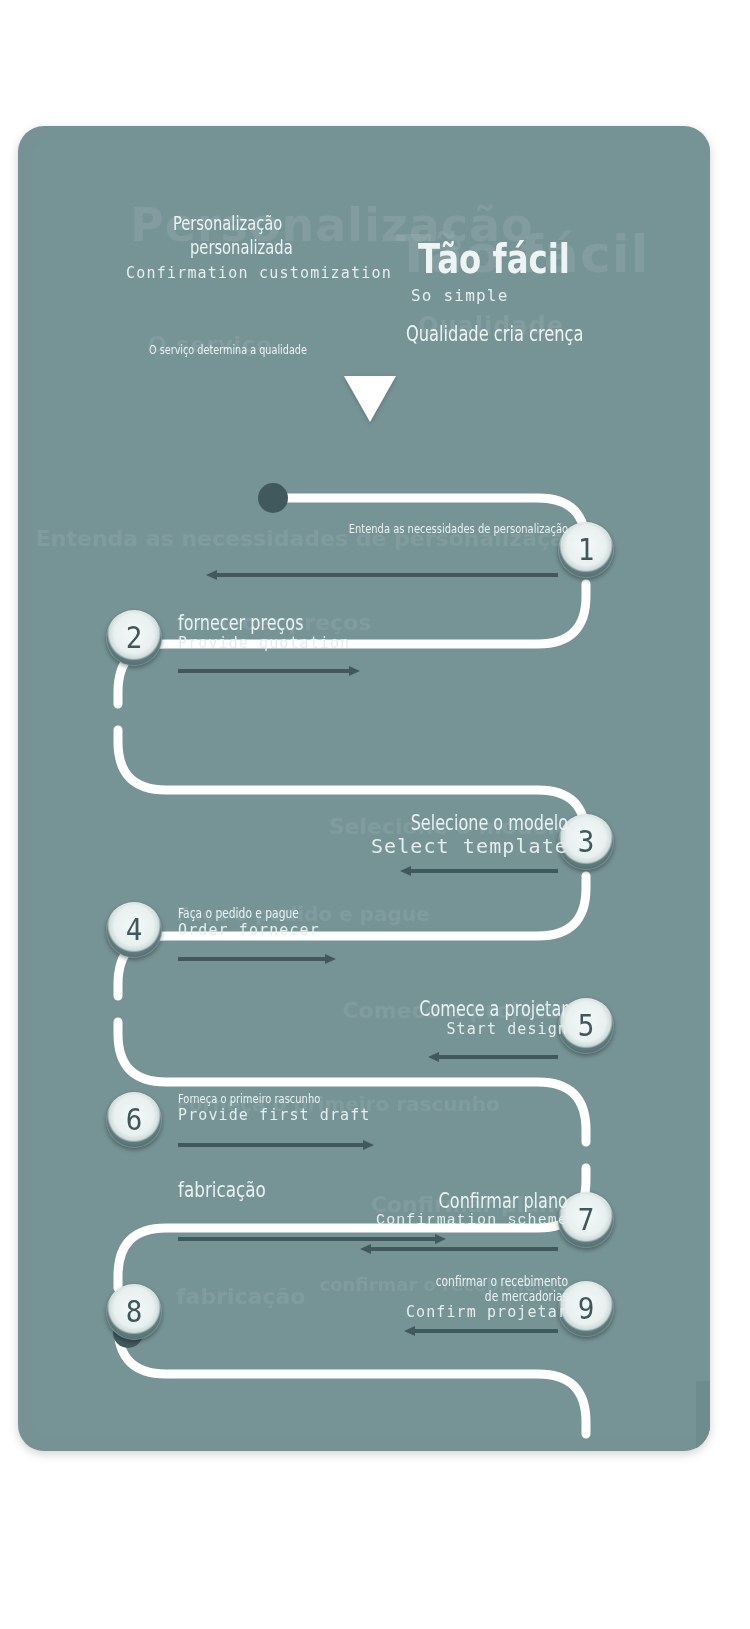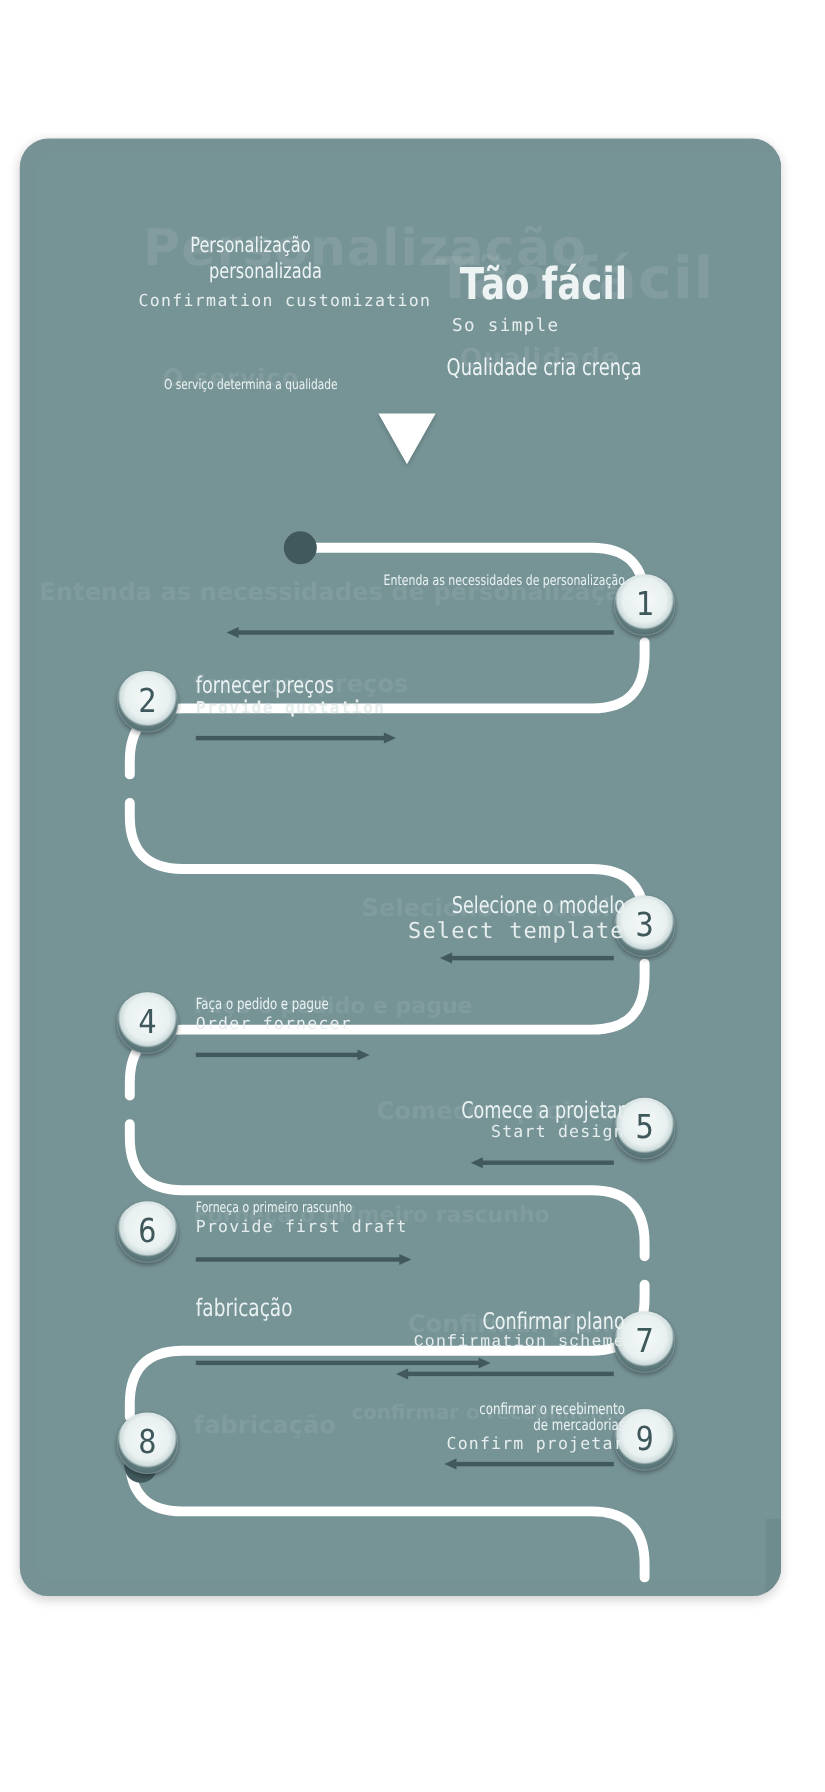--- a/index.html
+++ b/index.html
@@ -221,21 +221,21 @@
     <div class="head"></div>
     <div class="bar"></div>
   </div>
 
   <div class="num" style="left:88px; top:484px;">
     <span>2</span>
   </div>
   <div class="ghost" style="left:158px; top:484px; font-size:22px;">fornecer preços</div>
   <div class="lbl left" style="left:160px; top:486px;">
     <span class="pt" style="font-size:21px;">fornecer preços</span>
-    <span class="en" style="font-size:15px;font-weight:bold;">Provide quotation</span>
+    <span class="en" style="font-size:15px;">Provide quotation</span>
   </div>
   <div class="arrow ltr" style="left:160px; top:540px; width:182px;">
     <div class="bar"></div>
     <div class="head"></div>
   </div>
 
   <div class="num" style="left:540px; top:688px;">
     <span>3</span>
   </div>
   <div class="ghost" style="right:140px; top:688px; font-size:22px;">Selecione o modelo</div>

